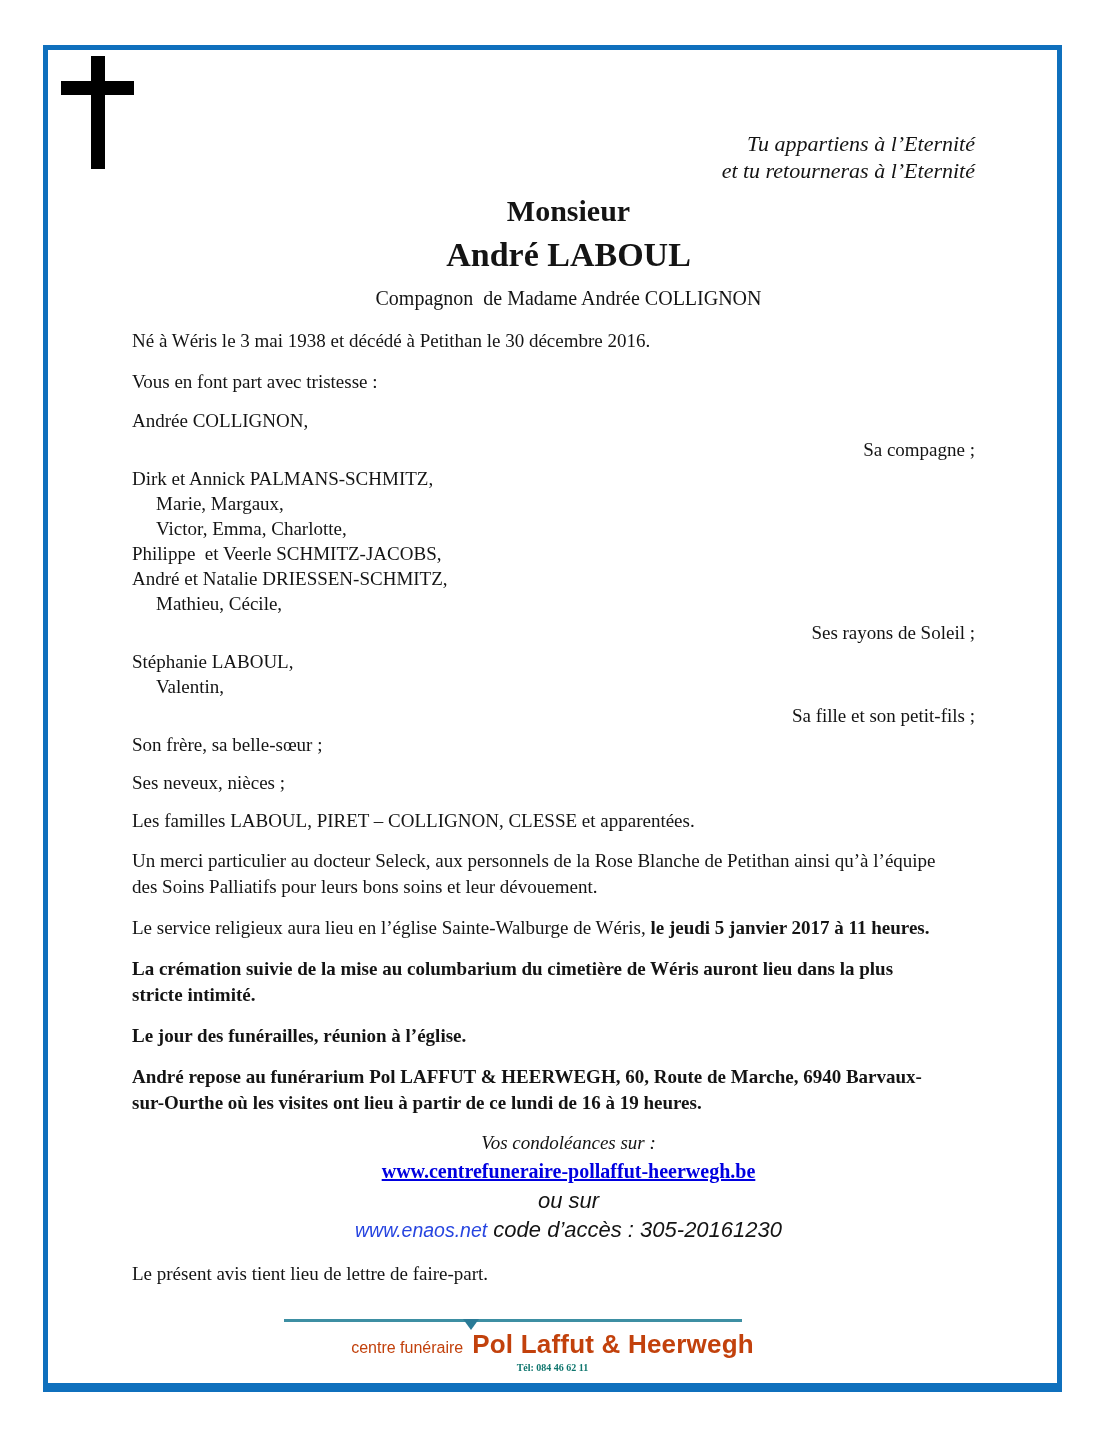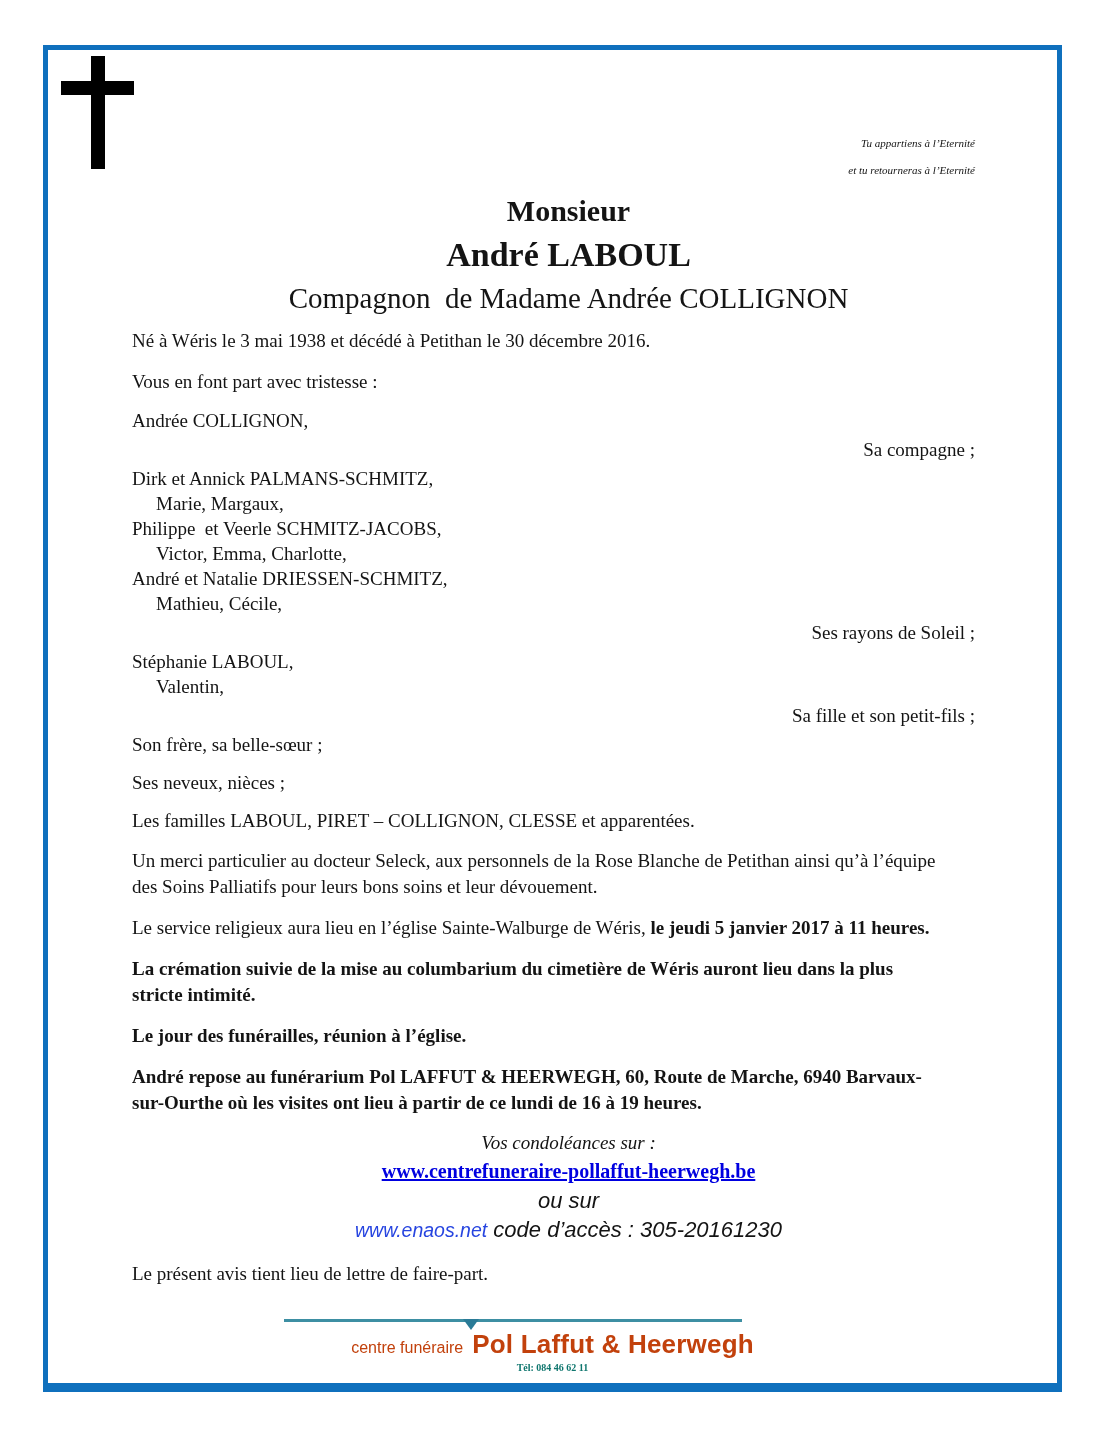--- a/index.html
+++ b/index.html
@@ -12,24 +12,24 @@
     position:absolute; left:43px; top:45px; width:1019px; height:1347px;
     border:5px solid #0f70bd; border-bottom-width:9px; box-sizing:border-box;
     background:#fff;
   }
   .cross { position:absolute; left:13px; top:6px; width:75px; height:113px; }
   .cross .v { position:absolute; left:30px; top:0; width:14px; height:113px; background:#000; }
   .cross .h { position:absolute; left:0; top:25px; width:73px; height:14px; background:#000; }
 
   .content { position:absolute; top:0; left:0; right:0; bottom:0; padding:0 52px 0 84px; box-sizing:border-box; }
 
-  .quote { text-align:right; font-style:italic; font-size:11px; line-height:27px; margin:80px 30px 0 0; }
+  .quote { text-align:right; font-style:italic; font-size:22px; line-height:27px; margin:80px 30px 0 0; }
   .title   { text-align:center; font-size:30px; font-weight:bold; margin:10px 0 0; line-height:34px; }
   .name    { text-align:center; font-size:34px; font-weight:bold; margin:7px 0 0; line-height:40px; }
-  .relation{ text-align:center; font-size:29px; font-weight:normal; margin:8px 0 0; line-height:30px; white-space:pre-wrap; }
+  .relation{ text-align:center; font-size:20px; font-weight:normal; margin:8px 0 0; line-height:30px; white-space:pre-wrap; }
 
   .bodytxt { font-size:19px; }
   .para { margin:15px 0 0; line-height:26px; white-space:pre-line; }
   .b { font-weight:bold; }
   .nowrap { white-space:nowrap; }
 
   .family { margin-top:13px; }
   .fl { line-height:25px; white-space:pre-wrap; }
   .fl.indent { padding-left:24px; }
   .fl.right  { text-align:right; margin:4px 30px 4px 0; }
@@ -89,22 +89,22 @@
     <div class="relation">Compagnon  de Madame Andrée COLLIGNON</div>
 
     <p class="para">Né à Wéris le 3 mai 1938 et décédé à Petithan le 30 décembre 2016.</p>
     <p class="para">Vous en font part avec tristesse :</p>
 
     <div class="family">
       <div class="fl">Andrée COLLIGNON,</div>
       <div class="fl right">Sa compagne ;</div>
       <div class="fl">Dirk et Annick PALMANS-SCHMITZ,</div>
       <div class="fl indent">Marie, Margaux,</div>
+      <div class="fl indent">Victor, Emma, Charlotte,</div>
       <div class="fl">Philippe  et Veerle SCHMITZ-JACOBS,</div>
-      <div class="fl indent">Victor, Emma, Charlotte,</div>
       <div class="fl">André et Natalie DRIESSEN-SCHMITZ,</div>
       <div class="fl indent">Mathieu, Cécile,</div>
       <div class="fl right">Ses rayons de Soleil ;</div>
       <div class="fl">Stéphanie LABOUL,</div>
       <div class="fl indent">Valentin,</div>
       <div class="fl right">Sa fille et son petit-fils ;</div>
       <div class="fl">Son frère, sa belle-sœur ;</div>
       <div class="fl mt">Ses neveux, nièces ;</div>
       <div class="fl mt">Les familles LABOUL, PIRET – COLLIGNON, CLESSE et apparentées.</div>
     </div>

